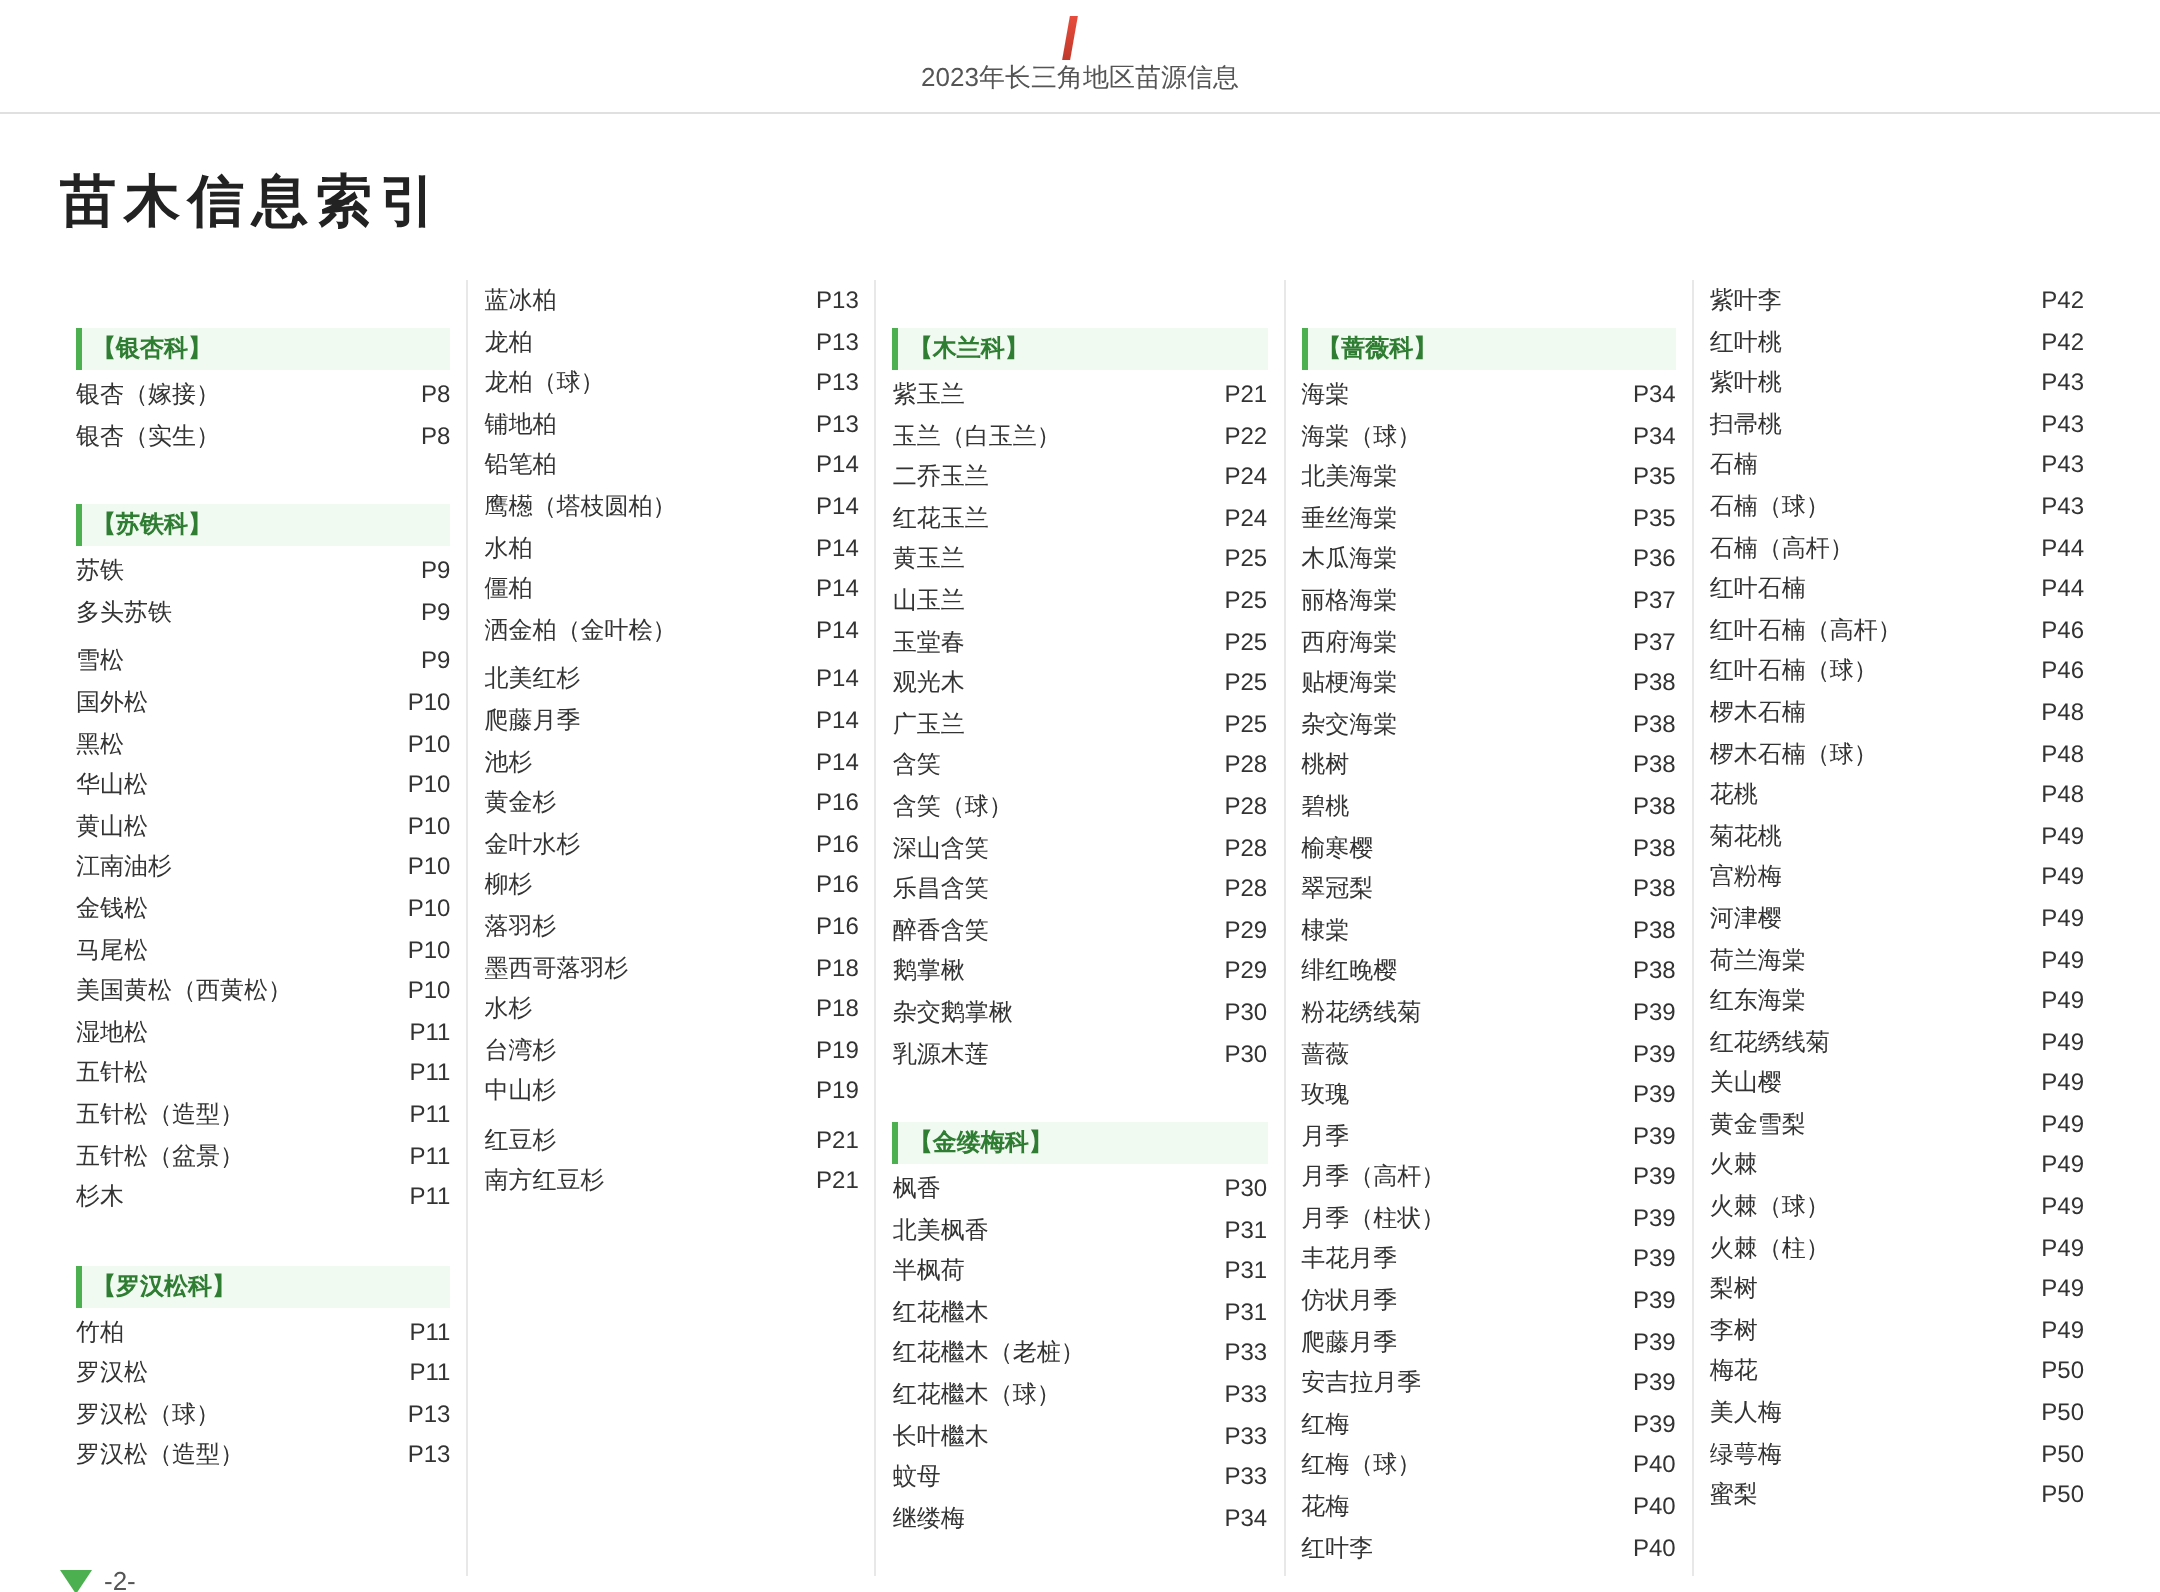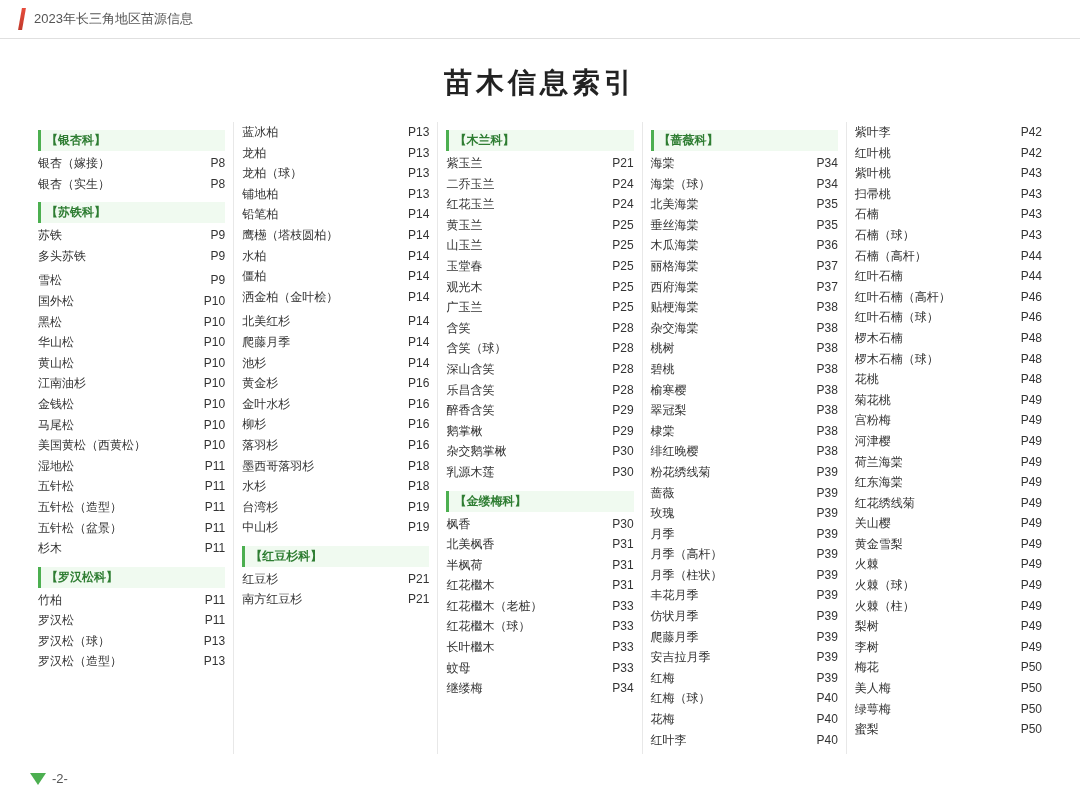--- a/index.html
+++ b/index.html
@@ -17,39 +17,40 @@
       min-height: 796px;
       position: relative;
     }
     
     .top-bar {
       background: #fff;
       padding: 8px 20px;
       display: flex;
       align-items: center;
       border-bottom: 1px solid #e0e0e0;
+      flex-direction: column;
     }
     .top-bar-accent {
       width: 4px;
       height: 22px;
       background: linear-gradient(to bottom, #e74c3c, #c0392b);
       margin-right: 10px;
       transform: skewX(-10deg);
     }
     .top-bar-title {
       font-size: 13px;
       color: #555;
     }
     
     .main-content {
       padding: 10px 30px 20px 30px;
     }
     
     .page-title-area {
-      text-align: center;
+      text-align: left;
       padding: 15px 0 20px 0;
       position: relative;
     }
     .page-main-title {
       font-size: 28px;
       font-weight: bold;
       color: #222;
       letter-spacing: 4px;
     }
     
@@ -100,21 +101,21 @@
     .footer-page-num {
       font-size: 13px;
       color: #555;
     }
     
     .bracket-header {
       color: #2e7d32;
       font-size: 12px;
       font-weight: bold;
       padding: 2px 0;
-      margin-top: 8px;
+      margin-top: 24px;
       margin-bottom: 2px;
       display: block;
       border-left: 3px solid #4caf50;
       padding-left: 5px;
       background: #f0faf0;
     }
   </style>
 </head>
 <body>
 
@@ -311,38 +312,41 @@
             </li>
             <li>
               <span class="item-name">台湾杉</span>
               <span class="item-page">P19</span>
             </li>
             <li>
               <span class="item-name">中山杉</span>
               <span class="item-page">P19</span>
             </li>
           </ul>
-          <span class="bracket-header">【红豆杉科】</span>
           <ul class="index-list">
             <li>
               <span class="item-name">红豆杉</span>
               <span class="item-page">P21</span>
             </li>
             <li>
               <span class="item-name">南方红豆杉</span>
               <span class="item-page">P21</span>
             </li>
           </ul>
         </div>
         <div class="col">
           <span class="bracket-header">【木兰科】</span>
           <ul class="index-list">
             <li>
               <span class="item-name">紫玉兰</span>
               <span class="item-page">P21</span>
+            </li>
+            <li>
+              <span class="item-name">玉兰（白玉兰）</span>
+              <span class="item-page">P22</span>
             </li>
             <li>
               <span class="item-name">二乔玉兰</span>
               <span class="item-page">P24</span>
             </li>
             <li>
               <span class="item-name">红花玉兰</span>
               <span class="item-page">P24</span>
             </li>
             <li>

